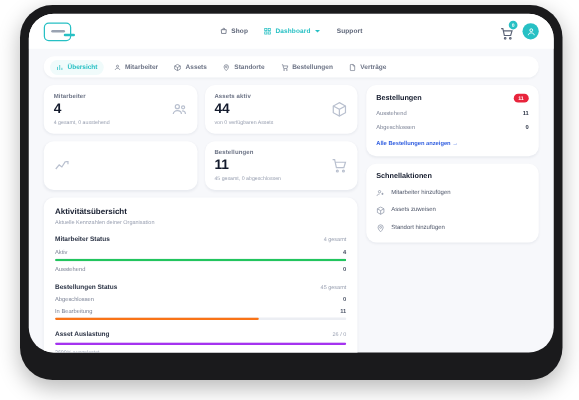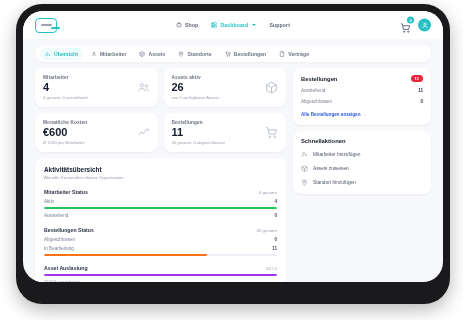--- a/index.html
+++ b/index.html
@@ -315,36 +315,31 @@
                 <circle cx="9" cy="8" r="3"></circle>
                 <path d="M3 19c0-3.2 2.7-5 6-5s6 1.8 6 5"></path>
                 <circle cx="17.5" cy="9" r="2.3"></circle>
                 <path d="M16 14.3c2.8 0 4.9 1.6 4.9 4.4"></path>
               </svg>
           </div>
 
           <div class="card stat-card">
             <div>
               <div class="stat-label">Assets aktiv</div>
-              <div class="stat-value">26</div>
+              <div class="stat-value">44</div>
               <div class="stat-sub">von 0 verfügbaren Assets</div>
             </div>
             <svg class="stat-ico" viewBox="0 0 24 24" fill="none" stroke="currentColor" stroke-width="1.8">
                 <path d="M12 2l9 5v10l-9 5-9-5V7l9-5z"></path>
                 <path d="M3 7l9 5 9-5"></path>
                 <path d="M12 12v10"></path>
               </svg>
           </div>
 
           <div class="card stat-card">
-            <div>
-              <div class="stat-label">Monatliche Kosten</div>
-              <div class="stat-value">€600</div>
-              <div class="stat-sub">Ø €150 pro Mitarbeiter</div>
-            </div>
             <svg class="stat-ico" viewBox="0 0 24 24" fill="none" stroke="currentColor" stroke-width="1.8">
                 <path d="M3 17l5-6 4 3 5-8"></path>
                 <path d="M17 6h4v4"></path>
               </svg>
           </div>
 
           <div class="card stat-card">
             <div>
               <div class="stat-label">Bestellungen</div>
               <div class="stat-value">11</div>

